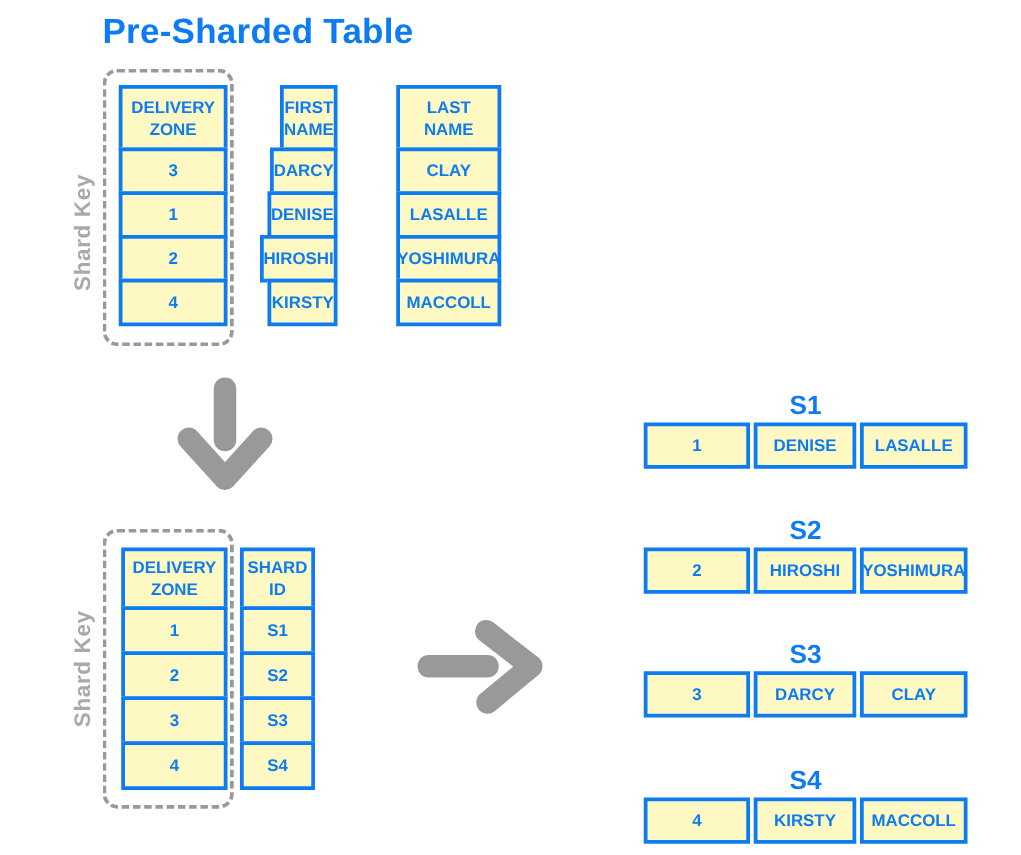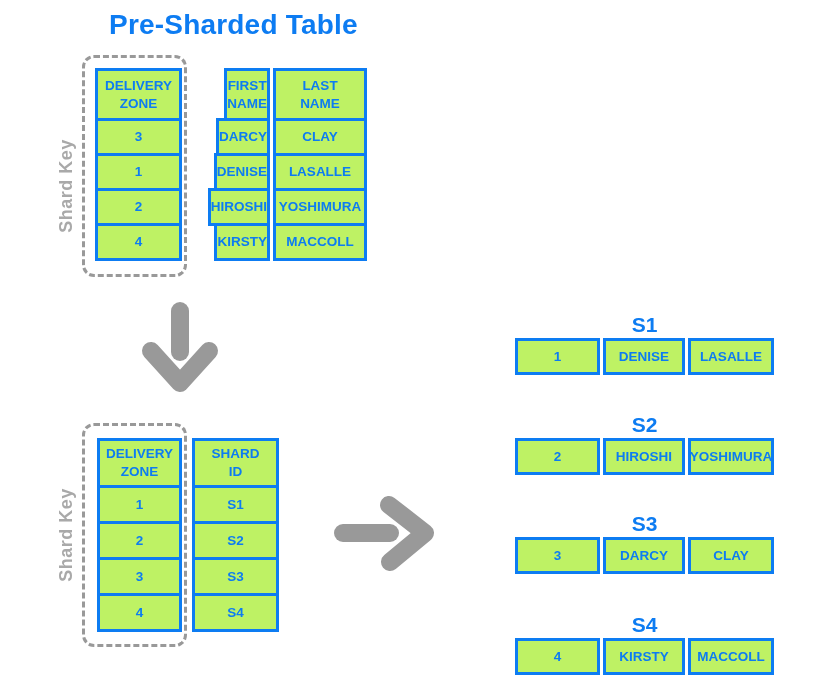--- a/index.html
+++ b/index.html
@@ -9,21 +9,21 @@
   }
   html,body{margin:0;padding:0;background:#ffffff;}
   body{font-family:"Liberation Sans", sans-serif;}
   .canvas{
     position:relative;
     width:817px;height:684px;
     background:#ffffff;
     overflow:hidden;
   }
   .title{
-    position:absolute;left:109px;top:9px;margin:0;
+    position:absolute;left:82px;top:9px;margin:0;
     font-size:28px;font-weight:bold;color:var(--blue);
     letter-spacing:0.2px;
   }
   
   .vlabel{
     position:absolute;width:120px;height:20px;line-height:20px;
     text-align:center;font-size:18px;font-weight:bold;color:var(--lgray);
     transform:rotate(-90deg);transform-origin:60px 10px;
     letter-spacing:0.5px;
   }
@@ -37,37 +37,37 @@
   }
   .dashbox-top{left:82px;top:55px;width:105px;height:222px;}
   .dashbox-bottom{left:82px;top:423px;width:105px;height:224px;}
   
   .table{position:absolute;display:flex;align-items:flex-start;}
   .col{display:flex;flex-direction:column;}
   .cell{
     box-sizing:border-box;
     border:3px solid var(--blue);
     margin-top:-3px;
-    background:#bef264;
+    background:#fef9c3;
     color:var(--blue);font-weight:bold;font-size:13.5px;
     display:flex;align-items:center;justify-content:center;
     text-align:center;white-space:pre-line;line-height:1.3;
   }
   .col .cell:first-child{margin-top:0;}
   
   .pre-table{left:95px;top:68px;}
   .pre-table .col-a{width:87px;margin-right:8px;}
   .pre-table .col-b{width:80px;margin-right:3px;align-items:flex-end;}
-  .pre-table .col-c{width:94px;}
+  .pre-table .col-c{width:84px;margin-left:44px;}
   .pre-table .header{height:53px;}
   .pre-table .cell:not(.header){height:38px;}
   
   .map-table{left:97px;top:438px;}
   .map-table .col-a{width:85px;margin-right:10px;}
-  .map-table .col-b{width:87px;justify-content:center;}
+  .map-table .col-b{width:60px;justify-content:center;}
   .map-table .header{height:50px;}
   .map-table .cell:not(.header){height:39px;}
   
   .shard{position:absolute;left:515px;width:259px;}
   .shard-label{
     height:24px;line-height:22px;text-align:center;
     font-size:21px;font-weight:bold;color:var(--blue);
   }
   .shard-row{display:flex;}
   .shard-row .cell{margin-top:0;height:37px;}

